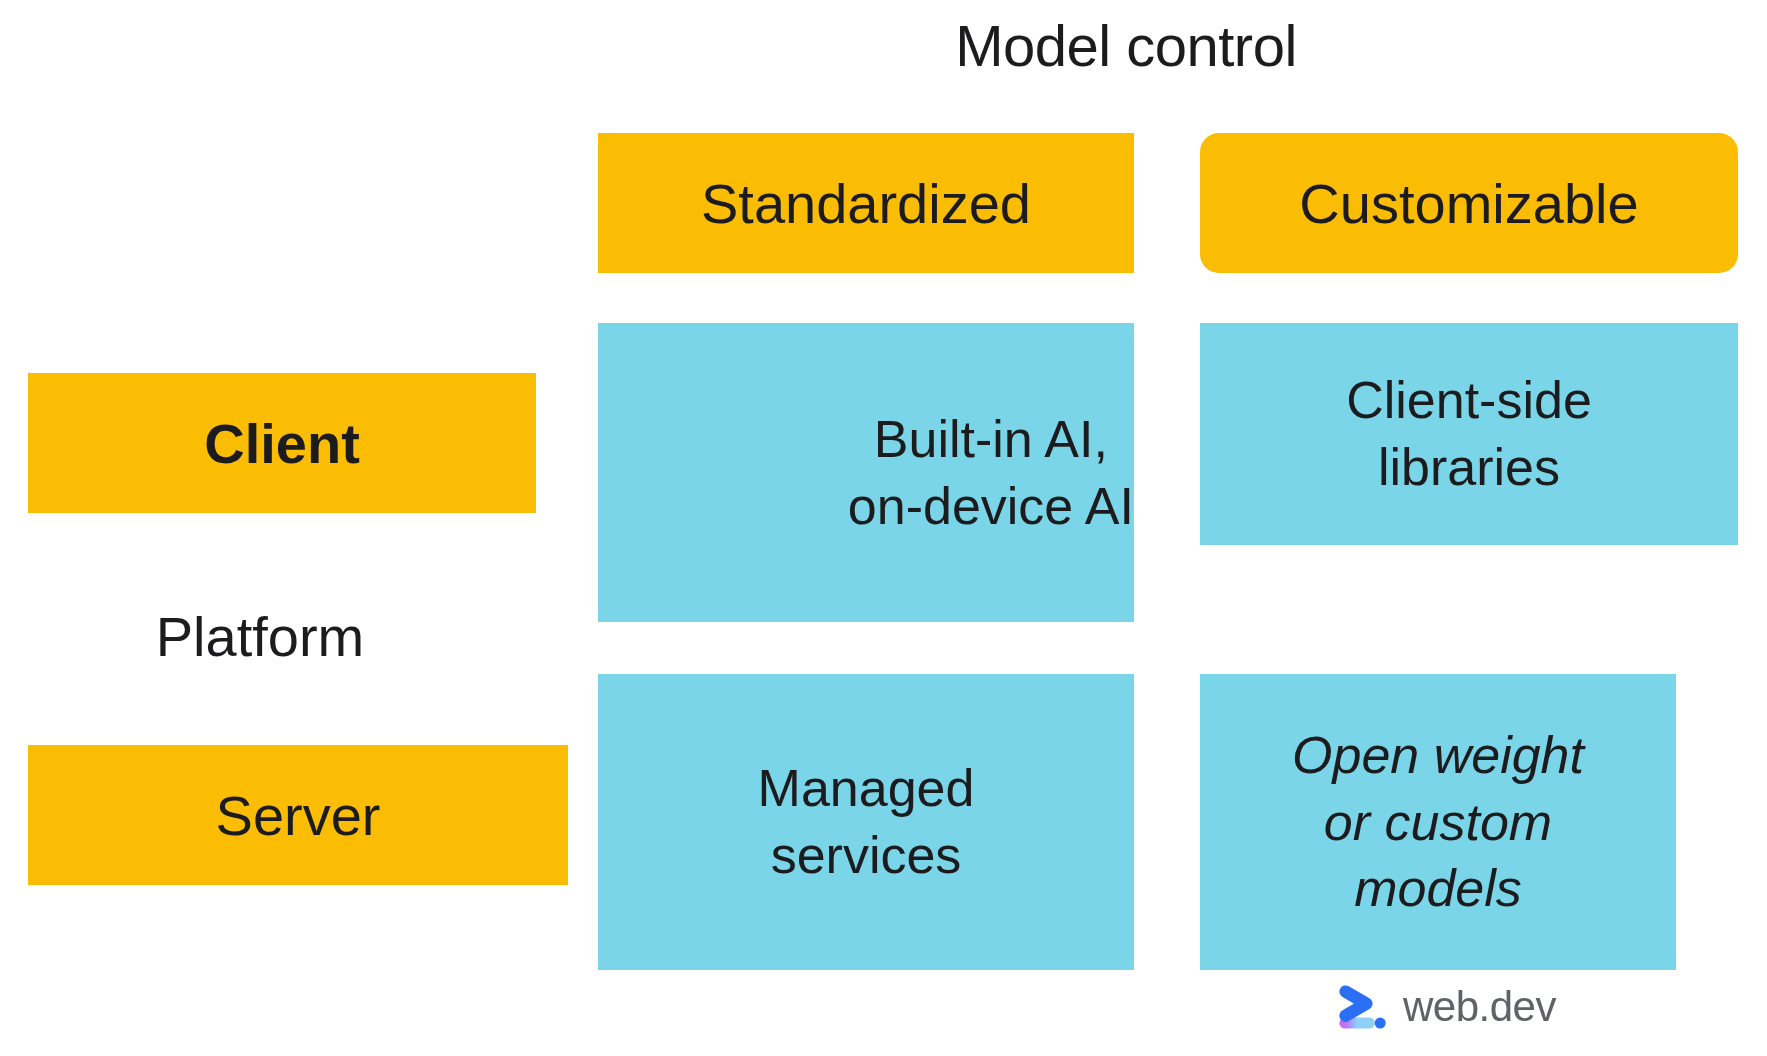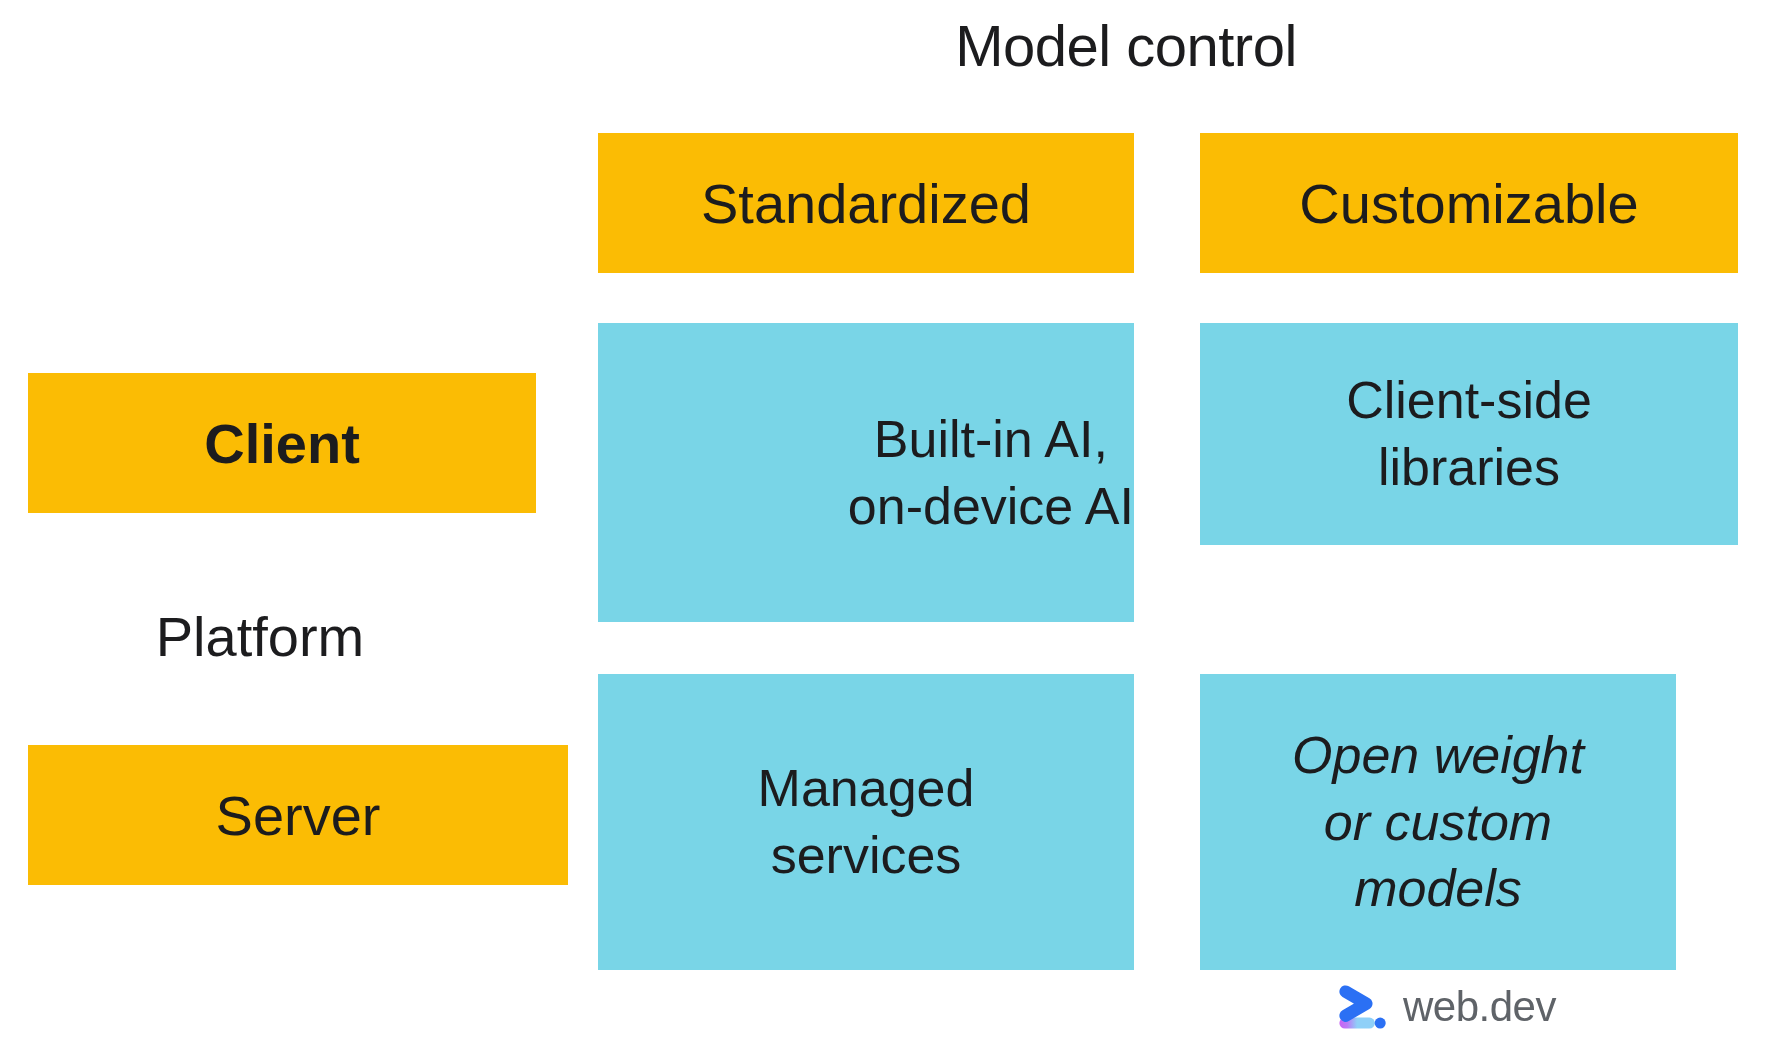--- a/index.html
+++ b/index.html
@@ -30,21 +30,21 @@
 
   .box{
     position:absolute;display:flex;align-items:center;justify-content:center;
     text-align:center;font-weight:500;
   }
   .header-box{background:var(--header-yellow);font-size:56px;}
   .row-box{background:var(--header-yellow);font-size:56px;}
   .cell-box{background:var(--cell-blue);font-size:52px;line-height:1.28;white-space:pre-line;}
 
   #col-header-1{left:598px;top:133px;width:536px;height:140px;}
-  #col-header-2{left:1200px;top:133px;width:538px;height:140px;}
+  #col-header-2{left:1200px;top:133px;width:538px;height:140px;border-radius:19px;}
 
   #row-label-1{left:28px;top:373px;width:508px;height:140px;font-weight:bold;}
   #row-label-2{left:28px;top:745px;width:540px;height:140px;}
 
   .axis-label{
     position:absolute;left:0;top:604px;width:520px;
     text-align:center;font-size:56px;font-weight:500;
   }
 
   #cell-1{left:598px;top:323px;width:536px;height:299px;justify-content:flex-end;}

